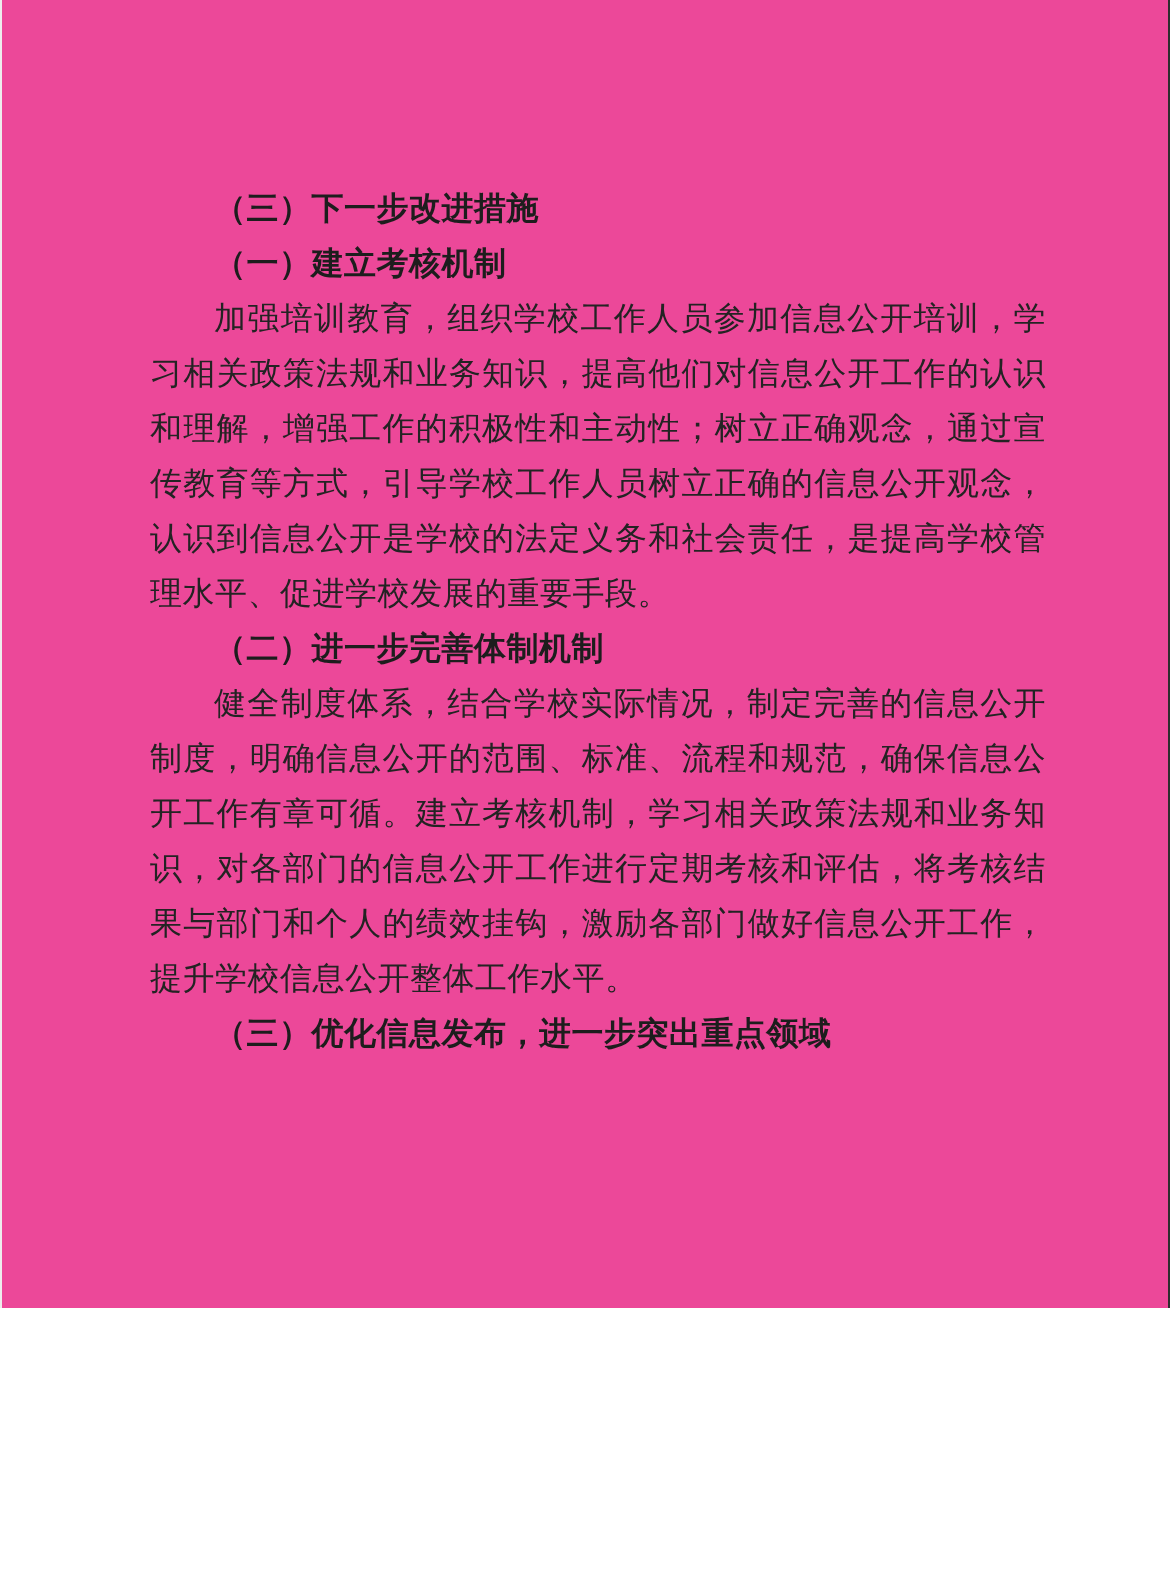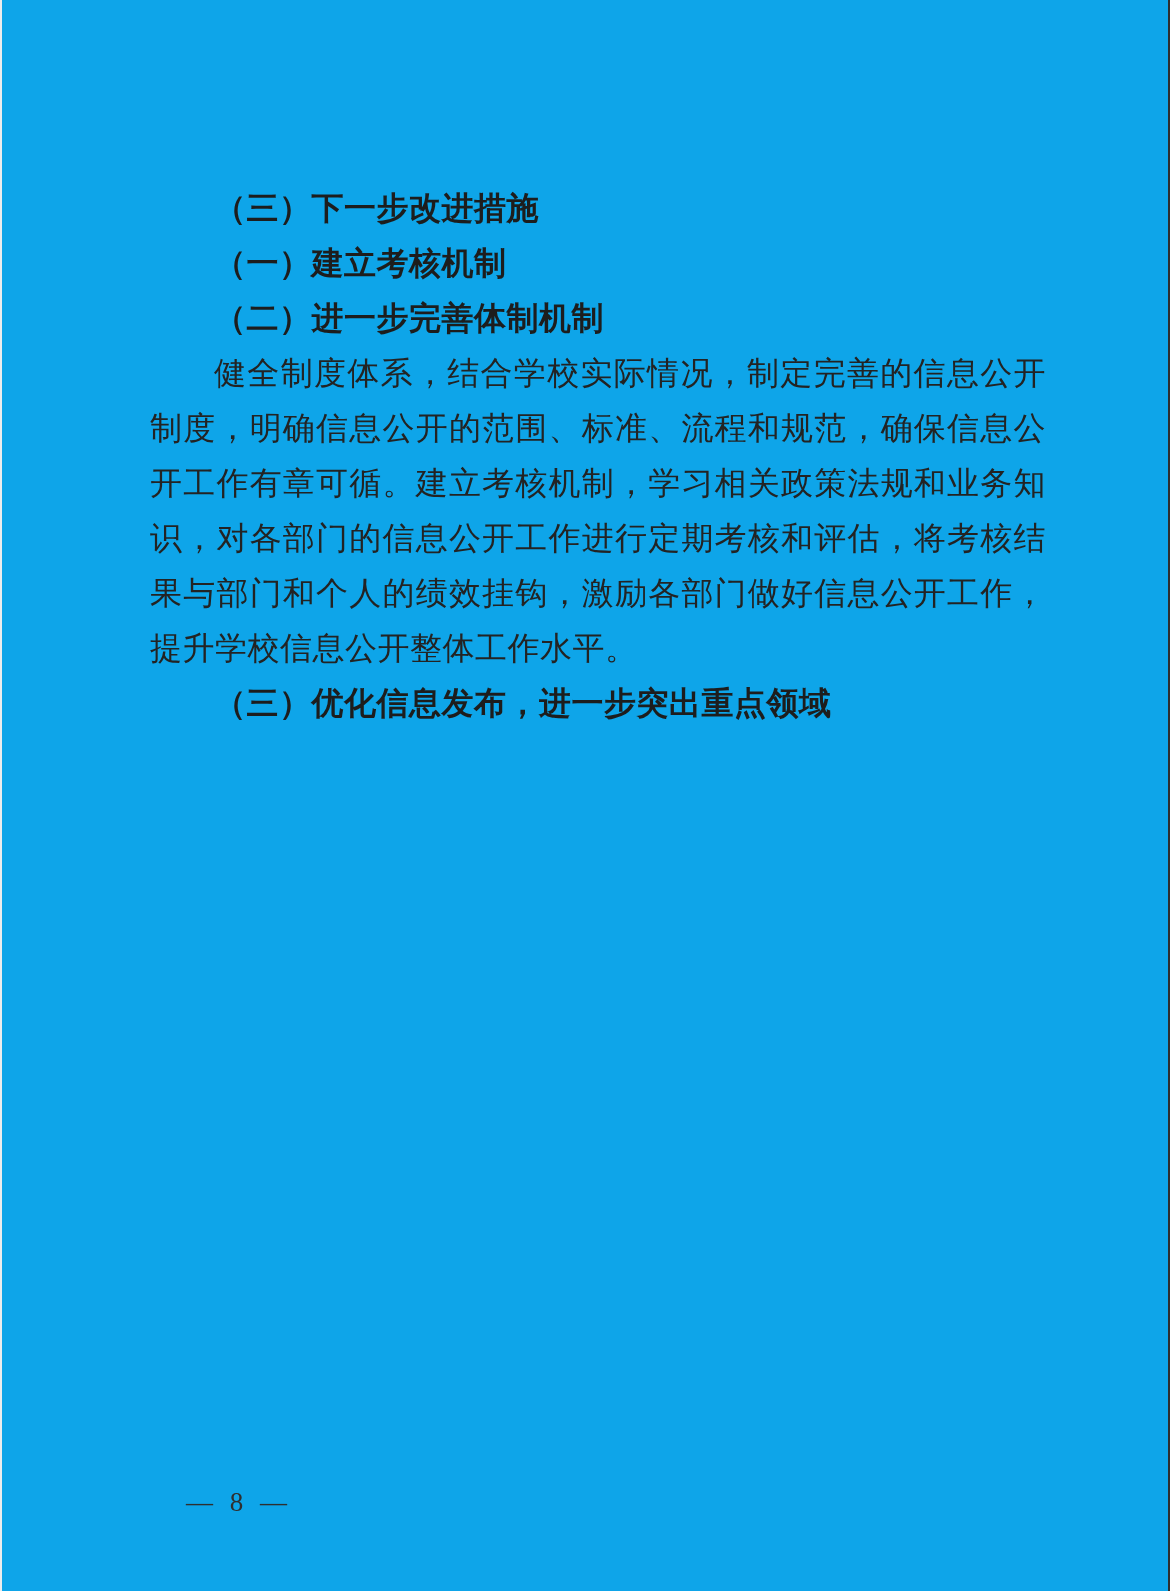--- a/index.html
+++ b/index.html
@@ -3,22 +3,22 @@
   <meta charset="utf-8">
   <style>
     html, body {
       margin: 0;
       padding: 0;
       background: #ffffff;
     }
     .page {
       position: relative;
       width: 1170px;
-      height: 1591px;
-      background: #0ea5e9;
+      height: 1308px;
+      background: #ec4899;
       overflow: hidden;
       font-family: "Liberation Serif", serif;
     }
     .edge-left {
       position: absolute;
       left: 0; top: 0;
       width: 2px; height: 100%;
       background: #ededed;
     }
     .edge-right {
@@ -60,20 +60,21 @@
   </style>
 </head>
 <body>
 
 <div class="page">
   <div class="edge-left"></div>
 
   <div class="content">
     <p class="block heading">（三）下一步改进措施</p>
     <p class="block heading">（一）建立考核机制</p>
+    <p class="block">加强培训教育，组织学校工作人员参加信息公开培训，学习相关政策法规和业务知识，提高他们对信息公开工作的认识和理解，增强工作的积极性和主动性；树立正确观念，通过宣传教育等方式，引导学校工作人员树立正确的信息公开观念，认识到信息公开是学校的法定义务和社会责任，是提高学校管理水平、促进学校发展的重要手段。</p>
     <p class="block heading">（二）进一步完善体制机制</p>
     <p class="block">健全制度体系，结合学校实际情况，制定完善的信息公开制度，明确信息公开的范围、标准、流程和规范，确保信息公开工作有章可循。建立考核机制，学习相关政策法规和业务知识，对各部门的信息公开工作进行定期考核和评估，将考核结果与部门和个人的绩效挂钩，激励各部门做好信息公开工作，提升学校信息公开整体工作水平。</p>
     <p class="block heading">（三）优化信息发布，进一步突出重点领域</p>
   </div>
 
   <div class="footer">— 8 —</div>
 
   <div class="edge-right"></div>
 </div>
 

